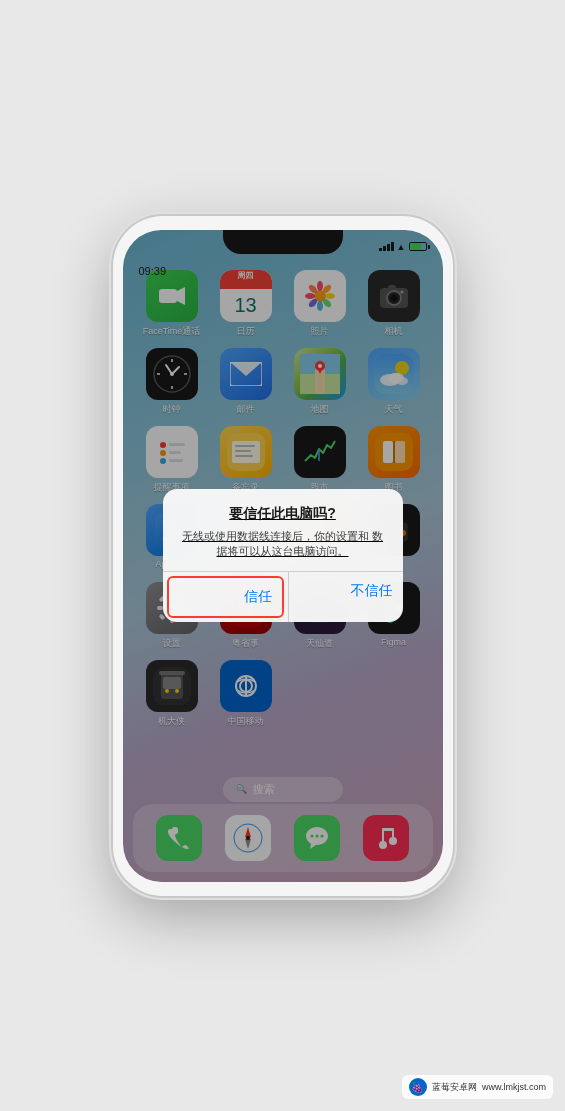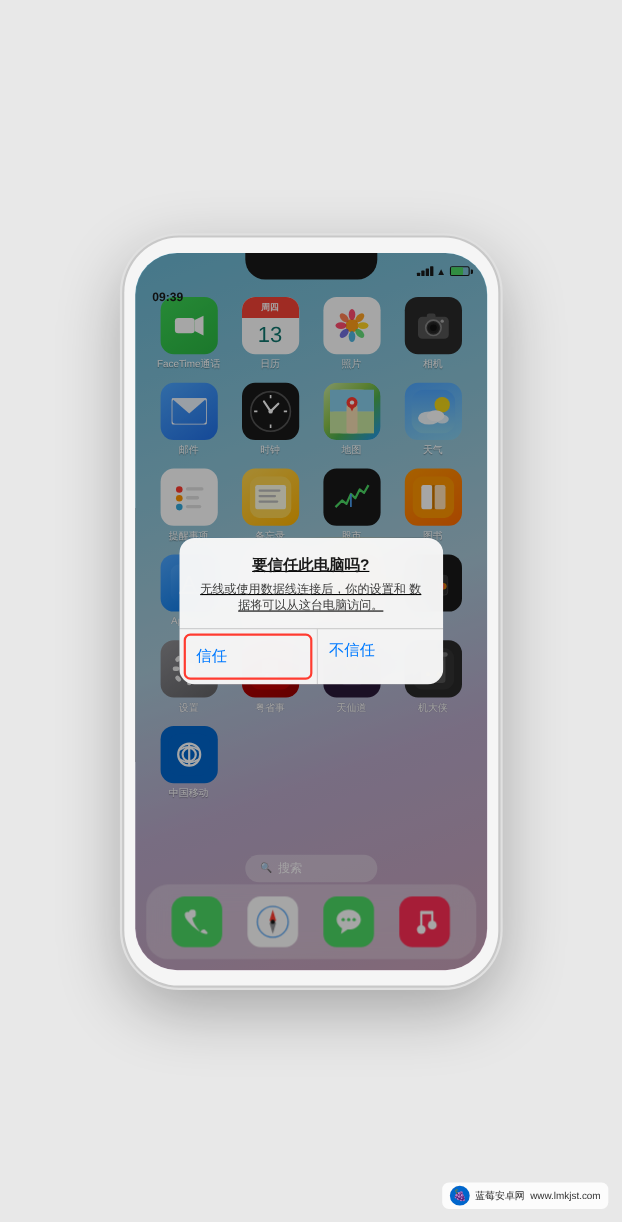--- a/index.html
+++ b/index.html
@@ -56,21 +56,21 @@
       right: 0;
       height: 28px;
       display: flex;
       align-items: center;
       justify-content: space-between;
       padding: 6px 16px 0;
       z-index: 99;
     }
     .status-time {
       font-size: 11px;
-      font-weight: 700;
+      font-weight: 400;
       color: #1a1a1a;
       margin-top: 48px;
     }
     .status-icons {
       display: flex;
       align-items: center;
       gap: 3px;
     }
     .battery-icon {
       width: 18px;
@@ -282,21 +282,21 @@
     }
 
     .dialog-buttons {
       display: flex;
       border-top: 1px solid rgba(0,0,0,0.15);
     }
 
     .dialog-btn {
       flex: 1;
       padding: 10px;
-      text-align: left;
+      text-align: right;
       font-size: 14px;
       cursor: pointer;
     }
 
     .dialog-btn-trust {
       color: #007aff;
       border: 2px solid #ff3b30;
       border-radius: 6px;
       margin: 4px;
       font-weight: 500;
@@ -382,21 +382,21 @@
           <svg width="30" height="30" viewBox="0 0 30 30">
               <rect width="18" height="14" x="2" y="8" rx="3" fill="white"></rect>
               <polygon points="20,10 28,6 28,24 20,20" fill="white"></polygon>
             </svg>
         </div>
         <span class="app-label">FaceTime通话</span>
       </div>
 
       <div class="app-item">
         <div class="app-icon icon-calendar" style="flex-direction:column; padding:0;">
-          <div class="calendar-top" style="width:100%; background:#f44336; height:38%; display:flex; align-items:center; justify-content:center; border-radius:10px 10px 0 0;">
+          <div class="calendar-top" style="width:100%; background:#f44336; height:38%; display:flex; align-items:flex-start; justify-content:center; border-radius:10px 10px 0 0;">
             <span style="font-size:8px; color:white; font-weight:600;">周四</span>
           </div>
           <div style="flex:1; display:flex; align-items:center; justify-content:center;">
             <span style="font-size:20px; font-weight:300; color:#0f766e;">13</span>
           </div>
         </div>
         <span class="app-label">日历</span>
       </div>
 
       <div class="app-item">
@@ -426,47 +426,47 @@
             <circle cx="16" cy="18" r="5" fill="#222"></circle>
             <circle cx="16" cy="18" r="3" fill="#111"></circle>
             <rect x="10" y="5" width="8" height="5" rx="2" fill="#555"></rect>
             <circle cx="24" cy="12" r="1.5" fill="#aaa"></circle>
           </svg>
         </div>
         <span class="app-label">相机</span>
       </div>
 
       <div class="app-item">
+        <div class="app-icon icon-clock">
+          <svg width="40" height="40" viewBox="0 0 40 40">
+            <circle cx="20" cy="20" r="18" fill="#1a1a1a" stroke="#555" stroke-width="1.5"></circle>
+            <circle cx="20" cy="20" r="16" fill="#1a1a1a"></circle>
+
+            <line x1="20" y1="5" x2="20" y2="8" stroke="white" stroke-width="1.5"></line>
+            <line x1="35" y1="20" x2="32" y2="20" stroke="white" stroke-width="1.5"></line>
+            <line x1="20" y1="35" x2="20" y2="32" stroke="white" stroke-width="1.5"></line>
+            <line x1="5" y1="20" x2="8" y2="20" stroke="white" stroke-width="1.5"></line>
+
+            <line x1="20" y1="20" x2="14" y2="11" stroke="white" stroke-width="2" stroke-linecap="round"></line>
+            <line x1="20" y1="20" x2="27" y2="13" stroke="white" stroke-width="2" stroke-linecap="round"></line>
+            <circle cx="20" cy="20" r="2" fill="white"></circle>
+          </svg>
+        </div>
+        <span class="app-label">时钟</span>
+      </div>
+
+      <div class="app-item">
         <div class="app-icon icon-mail">
           <svg width="32" height="24" viewBox="0 0 32 24">
             <rect width="32" height="24" rx="3" fill="none"></rect>
             <path d="M0 0 L16 14 L32 0 Z" fill="white" opacity="0.9"></path>
             <rect x="0" y="0" width="32" height="24" rx="3" fill="none" stroke="white" stroke-width="1.5"></rect>
           </svg>
         </div>
         <span class="app-label">邮件</span>
-      </div>
-
-      <div class="app-item">
-        <div class="app-icon icon-clock">
-          <svg width="40" height="40" viewBox="0 0 40 40">
-            <circle cx="20" cy="20" r="18" fill="#1a1a1a" stroke="#555" stroke-width="1.5"></circle>
-            <circle cx="20" cy="20" r="16" fill="#1a1a1a"></circle>
-
-            <line x1="20" y1="5" x2="20" y2="8" stroke="white" stroke-width="1.5"></line>
-            <line x1="35" y1="20" x2="32" y2="20" stroke="white" stroke-width="1.5"></line>
-            <line x1="20" y1="35" x2="20" y2="32" stroke="white" stroke-width="1.5"></line>
-            <line x1="5" y1="20" x2="8" y2="20" stroke="white" stroke-width="1.5"></line>
-
-            <line x1="20" y1="20" x2="14" y2="11" stroke="white" stroke-width="2" stroke-linecap="round"></line>
-            <line x1="20" y1="20" x2="27" y2="13" stroke="white" stroke-width="2" stroke-linecap="round"></line>
-            <circle cx="20" cy="20" r="2" fill="white"></circle>
-          </svg>
-        </div>
-        <span class="app-label">时钟</span>
       </div>
 
       <div class="app-item">
         <div class="app-icon">
           <div class="icon-maps-inner">
             <svg width="40" height="40" viewBox="0 0 40 40">
               <rect width="40" height="40" rx="12" fill="white"></rect>
               <rect x="0" y="20" width="40" height="20" rx="0" fill="#c8e6a0"></rect>
               <rect x="0" y="20" width="40" height="20" rx="0" style="border-bottom-left-radius:12px; border-bottom-right-radius:12px;" fill="#c8e6a0"></rect>
               <path d="M0 20 Q8 15 20 18 Q30 20 40 16" fill="#4da6ff" stroke="none" opacity="0.6"></path>
@@ -638,20 +638,33 @@
           <svg width="38" height="38" viewBox="0 0 38 38">
             <rect width="38" height="38" rx="10" fill="#2a1a3a"></rect>
             <circle cx="19" cy="13" r="8" fill="#8B0000" opacity="0.8"></circle>
             <ellipse cx="19" cy="13" rx="5" ry="8" fill="none" stroke="#ffd700" stroke-width="1"></ellipse>
             <rect x="10" y="20" width="18" height="14" rx="3" fill="#4a3060" opacity="0.7"></rect>
           </svg>
         </div>
         <span class="app-label">天仙道</span>
       </div>
 
+      <div class="app-item">
+        <div class="app-icon icon-figma">
+          <svg width="38" height="38" viewBox="0 0 38 38">
+            <rect width="38" height="38" rx="10" fill="#1a1a1a"></rect>
+            <circle cx="23" cy="19" r="5" fill="#1abcfe"></circle>
+            <rect x="10" y="8" width="10" height="10" rx="5" fill="#ff7262"></rect>
+            <rect x="10" y="18" width="10" height="10" rx="0 0 5 5" fill="#a259ff"></rect>
+            <rect x="10" y="28" width="10" height="2" rx="0 0 5 5" fill="#0acf83" style="display:none"></rect>
+            <circle cx="15" cy="29" r="5" fill="#0acf83"></circle>
+          </svg>
+        </div>
+        <span class="app-label">Figma</span>
+      </div>
 
       <div class="app-item">
         <div class="app-icon icon-jidaxia">
           <svg width="38" height="38" viewBox="0 0 38 38">
             <rect width="38" height="38" rx="10" fill="#333"></rect>
             <rect x="8" y="6" width="22" height="26" rx="3" fill="#555"></rect>
             <rect x="10" y="10" width="18" height="12" rx="2" fill="#888"></rect>
             <circle cx="14" cy="24" r="2" fill="#ffd700"></circle>
             <circle cx="24" cy="24" r="2" fill="#ffd700"></circle>
 

